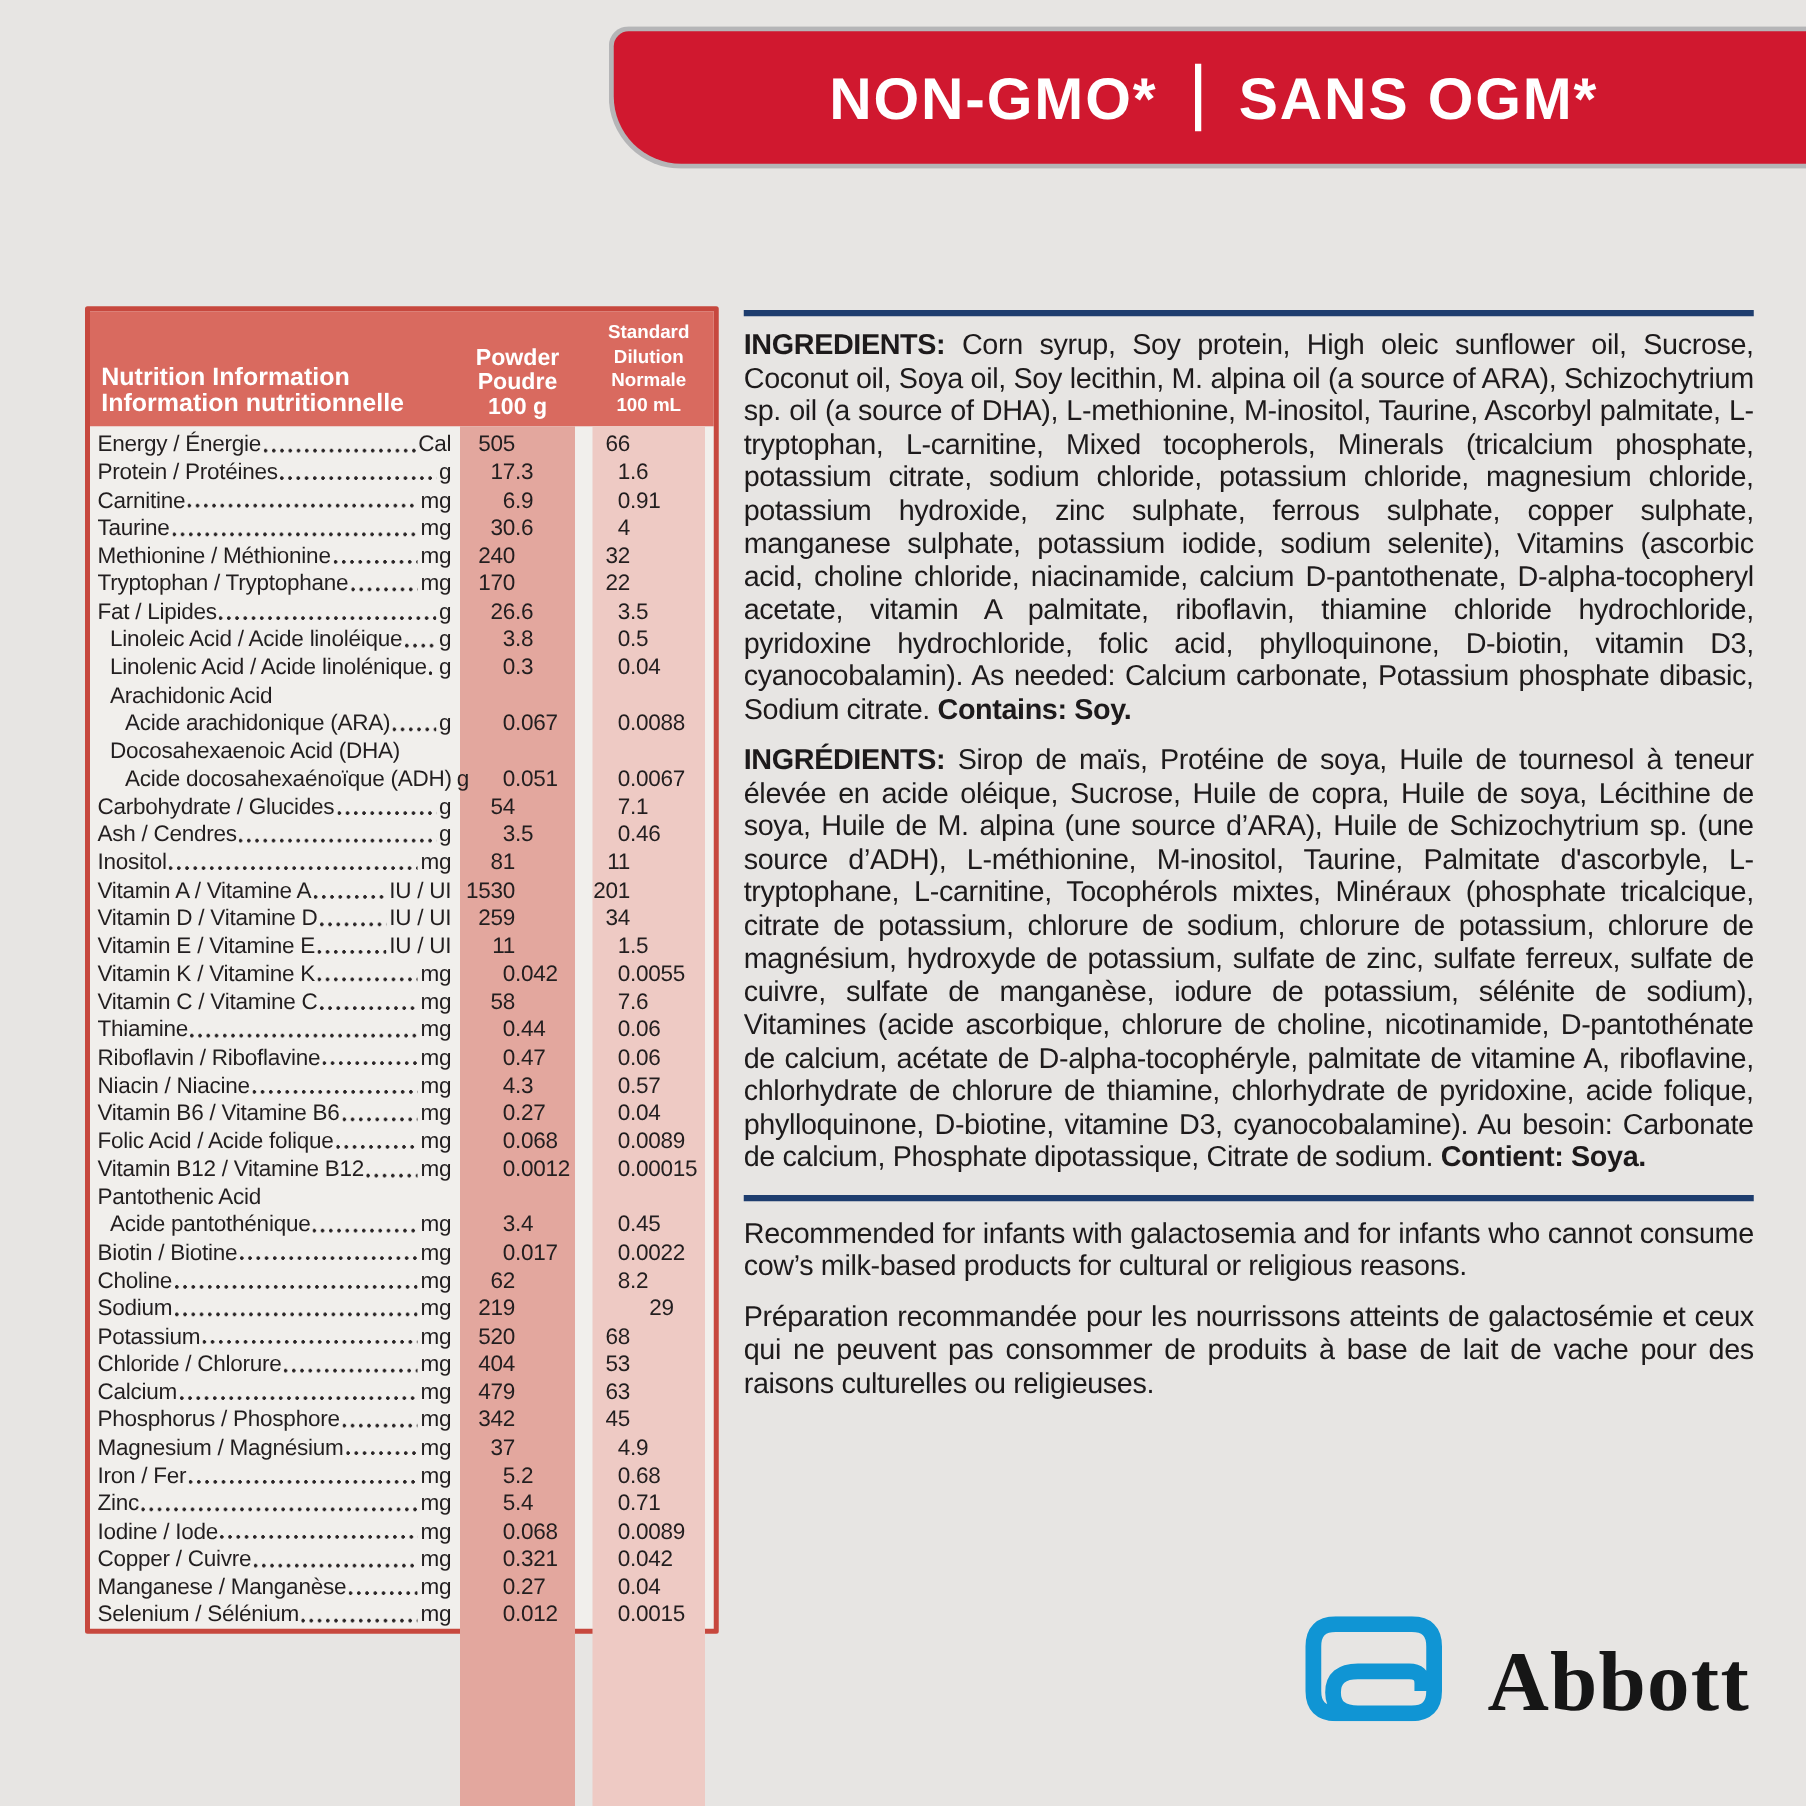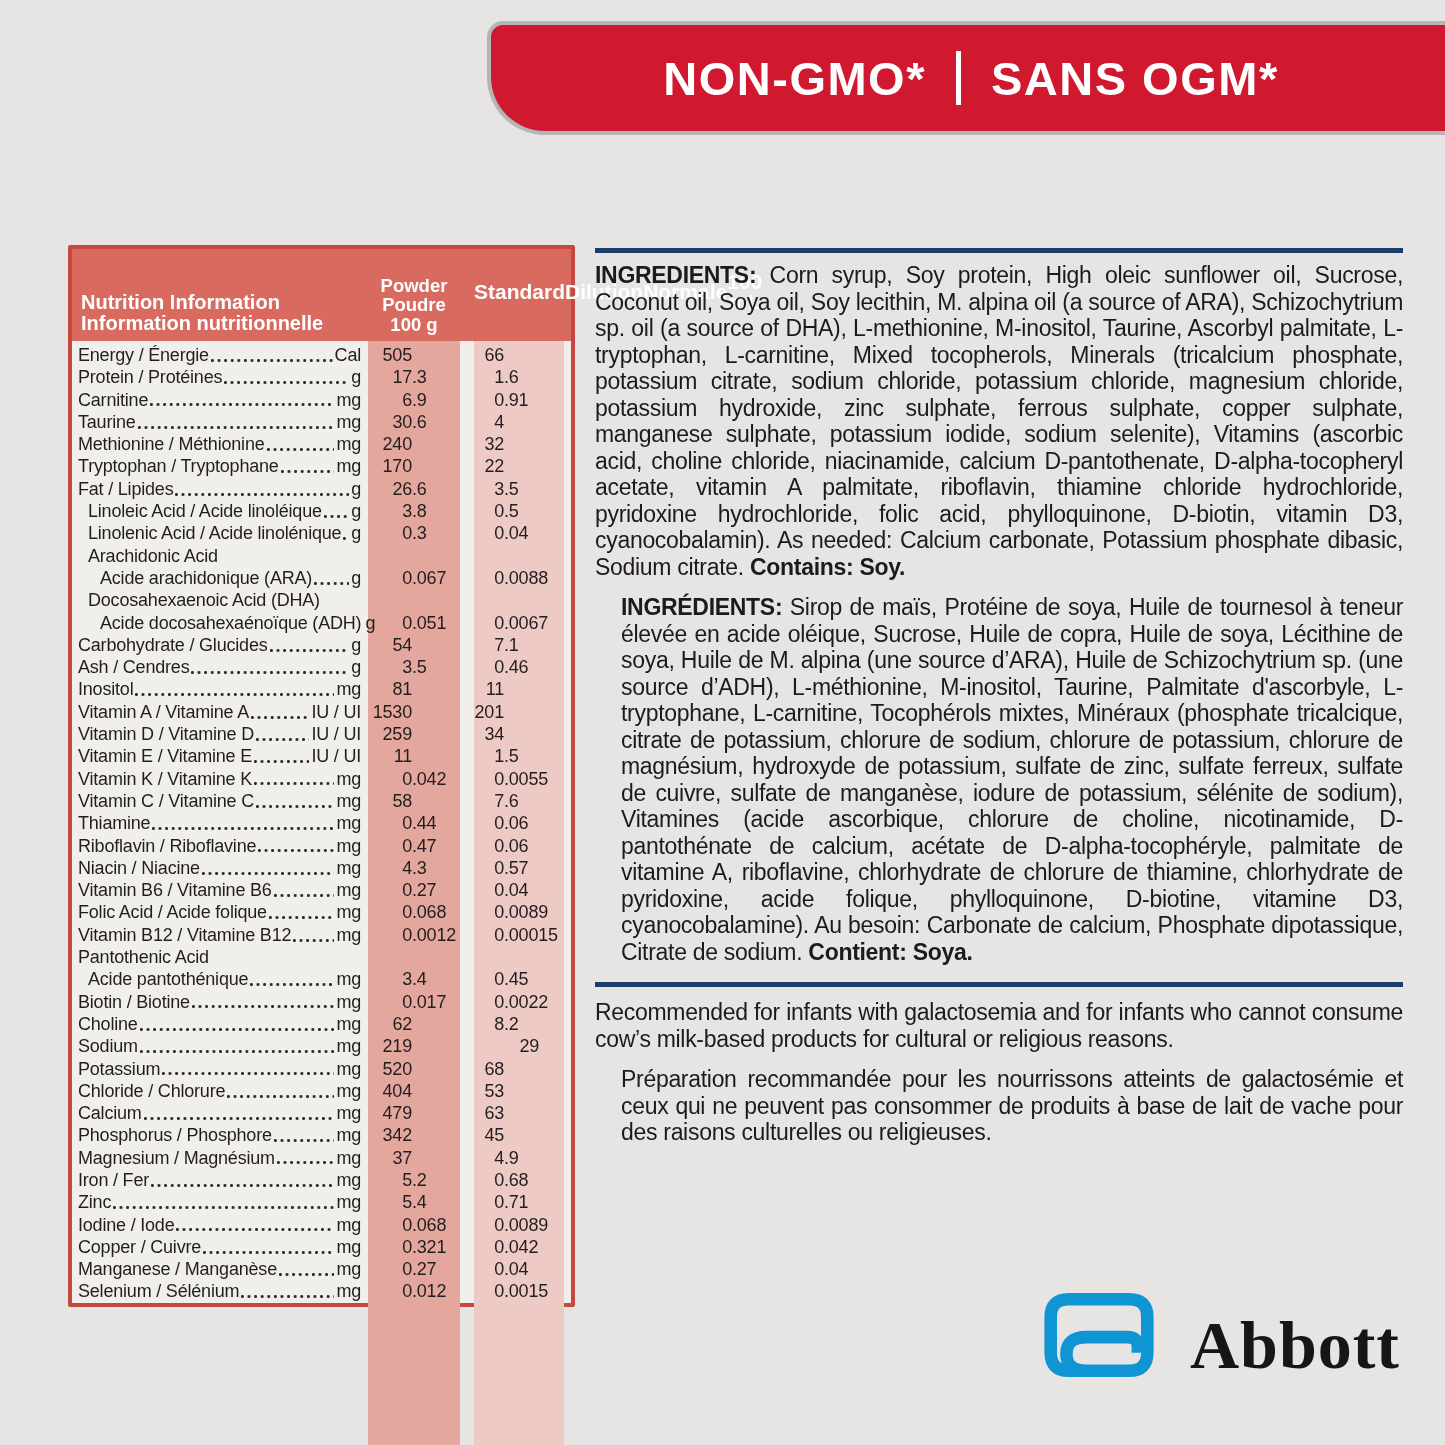--- a/index.html
+++ b/index.html
@@ -21,22 +21,22 @@
   .ntable{
     position:absolute; left:68px; top:245px; width:507px; height:1062px;
     background:#f1efec; border:4px solid #c7483e; box-sizing:border-box; border-radius:2px;
   }
   .thead{display:flex; height:92px; background:#d96a5f; color:#fff; font-weight:bold;}
   .th-left{flex:0 0 296px; display:flex; flex-direction:column; justify-content:flex-end;
     padding:0 0 7px 9px; box-sizing:border-box; font-size:20px; line-height:21px;}
   .th-c1{flex:0 0 92px; display:flex; flex-direction:column; justify-content:flex-end; align-items:center;
     padding-bottom:7px; font-size:18.5px; line-height:19.5px; text-align:center;}
   .th-gap{flex:0 0 14px;}
-  .th-c2{flex:0 0 90px; display:flex; flex-direction:row; justify-content:flex-end; align-items:center;
-    padding-bottom:7px; font-size:21px; line-height:19.5px; text-align:center;}
+  .th-c2{flex:0 0 90px; display:flex; flex-direction:column; justify-content:flex-end; align-items:center;
+    padding-bottom:7px; font-size:15px; line-height:19.5px; text-align:center;}
   .tbody{position:relative; height:1212px;}
   .stripe{position:absolute; top:0; bottom:0;}
   .stripe.s1{left:296px; width:92px; background:#e3a79e;}
   .stripe.s2{left:402px; width:90px; background:#eecac4;}
   .rows{position:relative; padding-top:3px;}
   .row{display:flex; height:22.3px; font-size:18px; line-height:22.3px; letter-spacing:-0.2px; white-space:nowrap;}
   .lab{flex:0 0 296px; display:flex; padding-left:6px; box-sizing:border-box; min-width:0;}
   .lab.ind1{padding-left:16px;}
   .lab.ind2{padding-left:28px;}
   .lab .txt{flex:0 0 auto;}
@@ -46,21 +46,21 @@
   .unit{flex:0 0 auto; padding-right:7px;}
   .c1{flex:0 0 92px;} .gapc{flex:0 0 14px;} .c2{flex:0 0 90px;}
   .val{display:flex;}
   .val .int{display:inline-block; text-align:right;}
 
   
   .rightcol{position:absolute; left:595px; top:248px; width:808px;}
   .rule{height:5px; background:#1e3d6e;}
   .para{margin:9px 0 0; font-size:23px; line-height:26.5px; letter-spacing:-0.3px;
     text-align:justify; color:#1d1a1b;}
-  .para.gap{margin-top:14px;margin-left:26px;}
+  .para.gap{margin-top:14px;}
   .rule.mid{margin-top:17px;}
   .para .b{font-weight:bold;}
 
   
   .abbott{position:absolute; top:1293px; right:45px; display:flex; align-items:flex-end;}
   .amark{display:block;}
   .wordmark{font-family:"Liberation Serif", serif; font-weight:bold; font-size:68px; line-height:0.93;
     color:#161616; margin-left:36px; letter-spacing:1px;}
 
   

